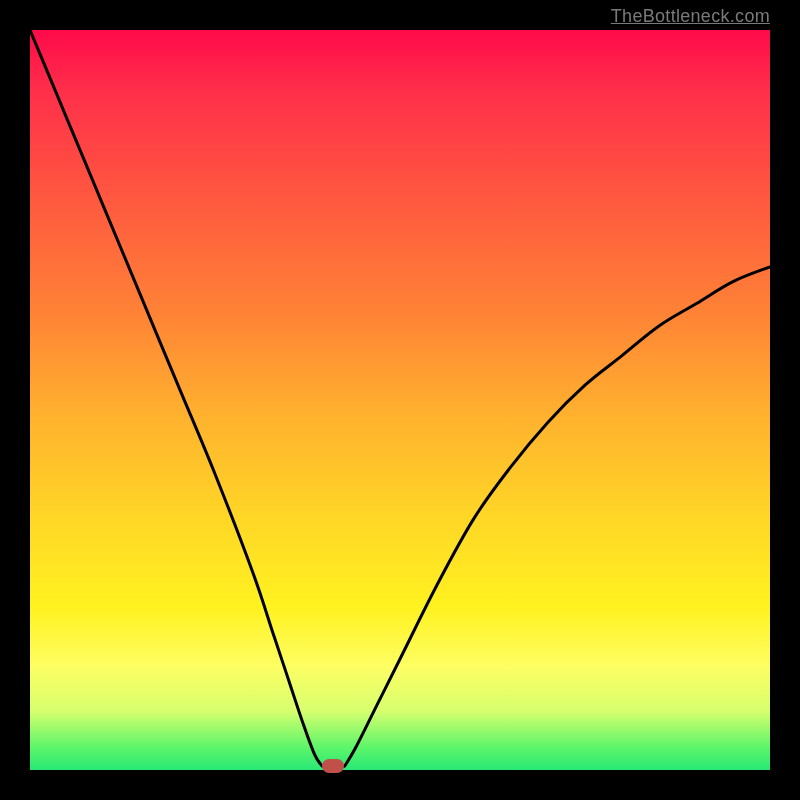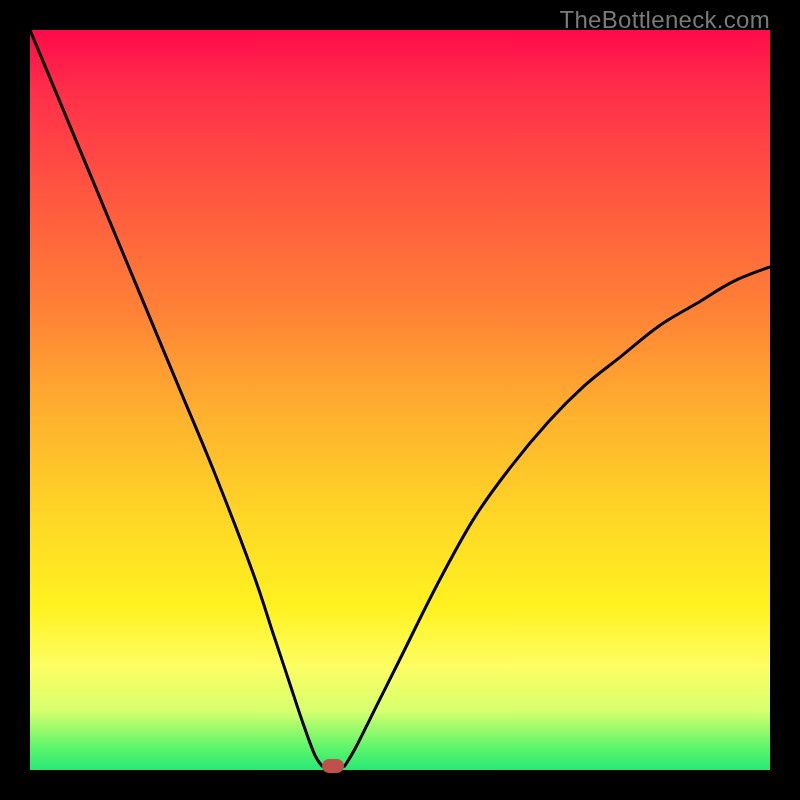--- a/index.html
+++ b/index.html
@@ -36,21 +36,21 @@
       #d7ff6e 92%,
       #5cf56a 97%,
       #28e876 100%
     );
   }
   .watermark {
     position: absolute;
     top: 6px;
     right: 30px;
     color: #7a7a7a;
-    font-size: 24px;
+    font-size: 18px;
     letter-spacing: 0.3px;
     user-select: none;
     text-decoration: underline;
   }
   svg.curve {
     position: absolute;
     inset: 0;
   }
   .marker {
     position: absolute;

